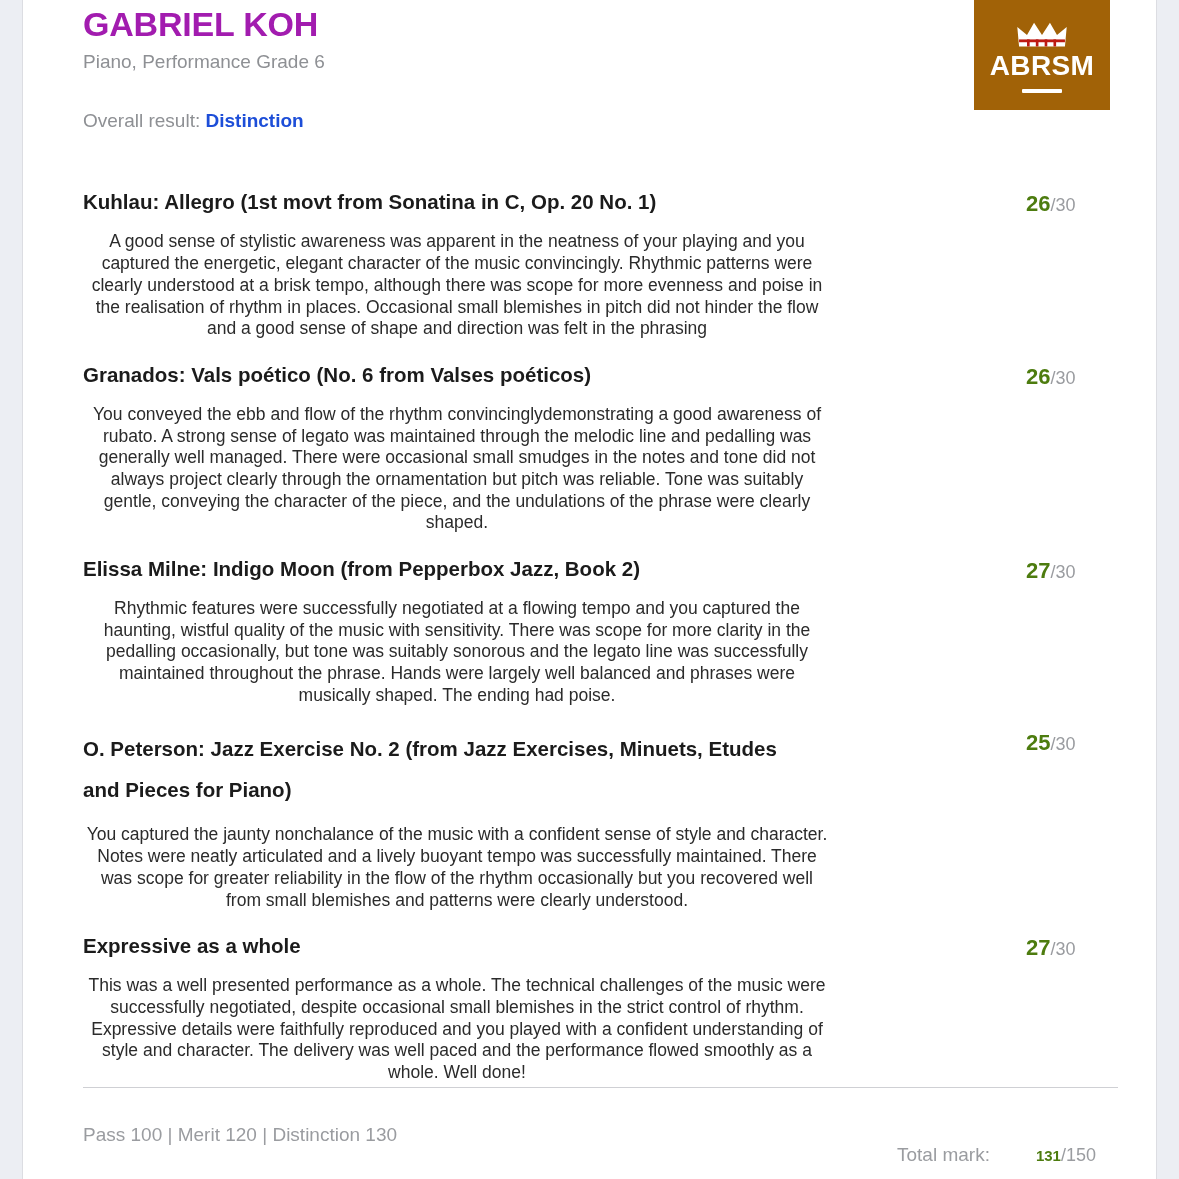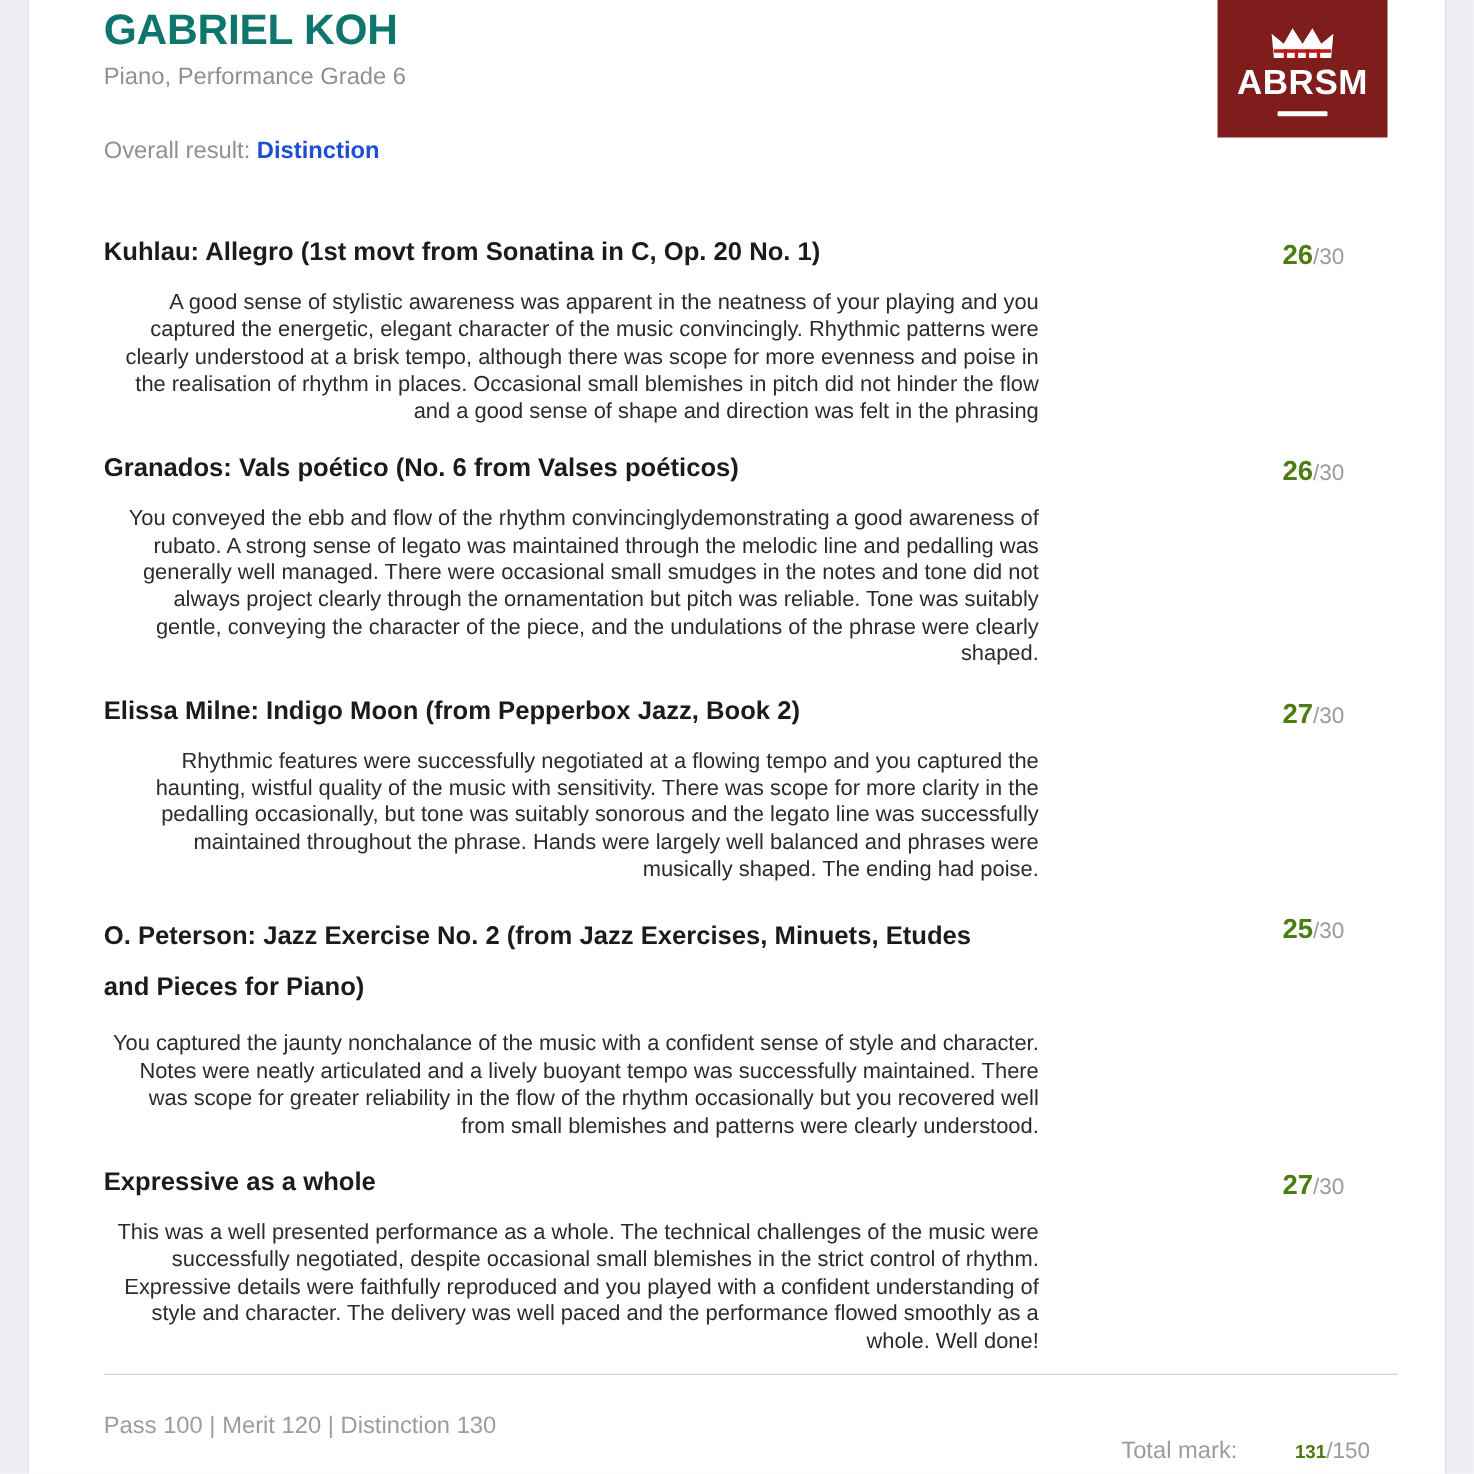--- a/index.html
+++ b/index.html
@@ -39,21 +39,21 @@
   
   .header {
     position: relative;
     padding-top: 4px;
   }
 
   .candidate-name {
     font-size: 34px;
     font-weight: bold;
     letter-spacing: -0.2px;
-    color: #0f766e;
+    color: #a21caf;
     line-height: 1.18;
   }
 
   .subject-line {
     font-size: 19px;
     color: #8e9094;
     margin-top: 6px;
     line-height: 1.3;
   }
 
@@ -68,21 +68,21 @@
     font-weight: bold;
   }
 
   
   .logo-badge {
     position: absolute;
     right: 8px;
     top: 0;
     width: 136px;
     height: 110px;
-    background: #7f1d1d;
+    background: #a16207;
     display: flex;
     flex-direction: column;
     align-items: center;
     justify-content: center;
     padding-top: 2px;
   }
   .logo-crown {
     display: block;
     width: 54px;
     height: 30px;
@@ -149,30 +149,30 @@
     font-size: 18px;
     color: #9a9ca0;
   }
 
   .section-body {
     font-size: 17.5px;
     color: #2b2b2b;
     line-height: 1.24;
     max-width: 748px;
     margin-top: 14px;
-    text-align: right;
+    text-align: center;
   }
 
   
   .footer {
     position: absolute;
     left: 60px;
     right: 38px;
     bottom: 0;
-    height: 80px;
+    height: 92px;
     border-top: 1px solid #cfd0d4;
     display: flex;
     align-items: center;
     justify-content: space-between;
     padding-top: 2px;
   }
   .grade-boundaries {
     font-size: 19px;
     color: #9a9ca0;
     white-space: nowrap;

